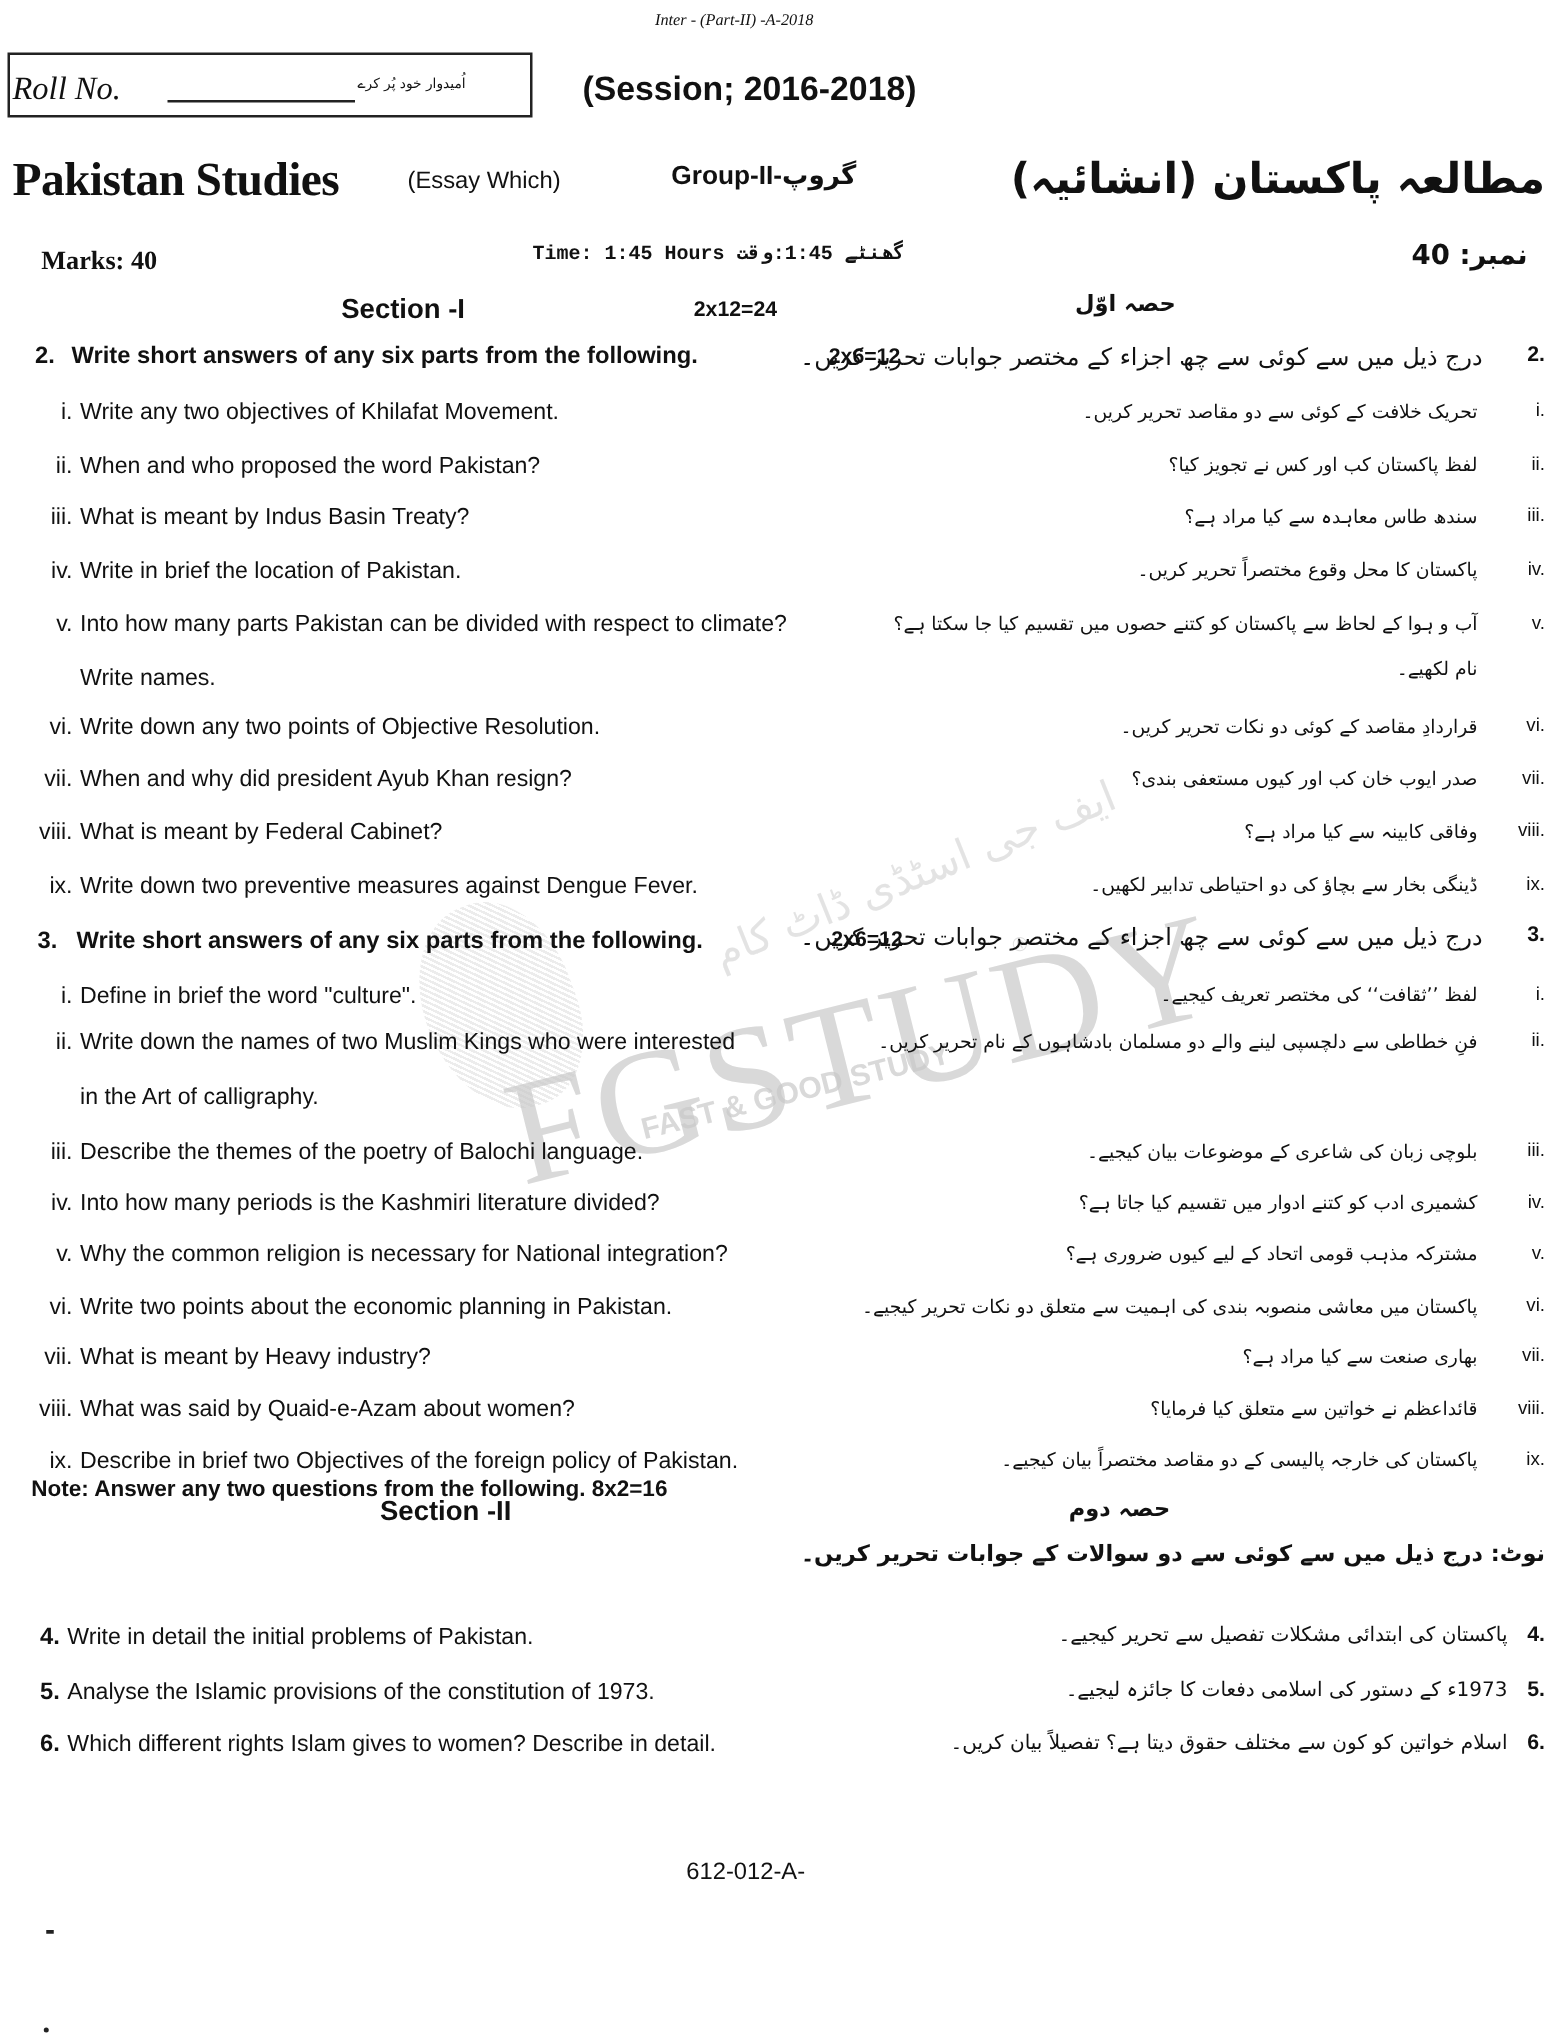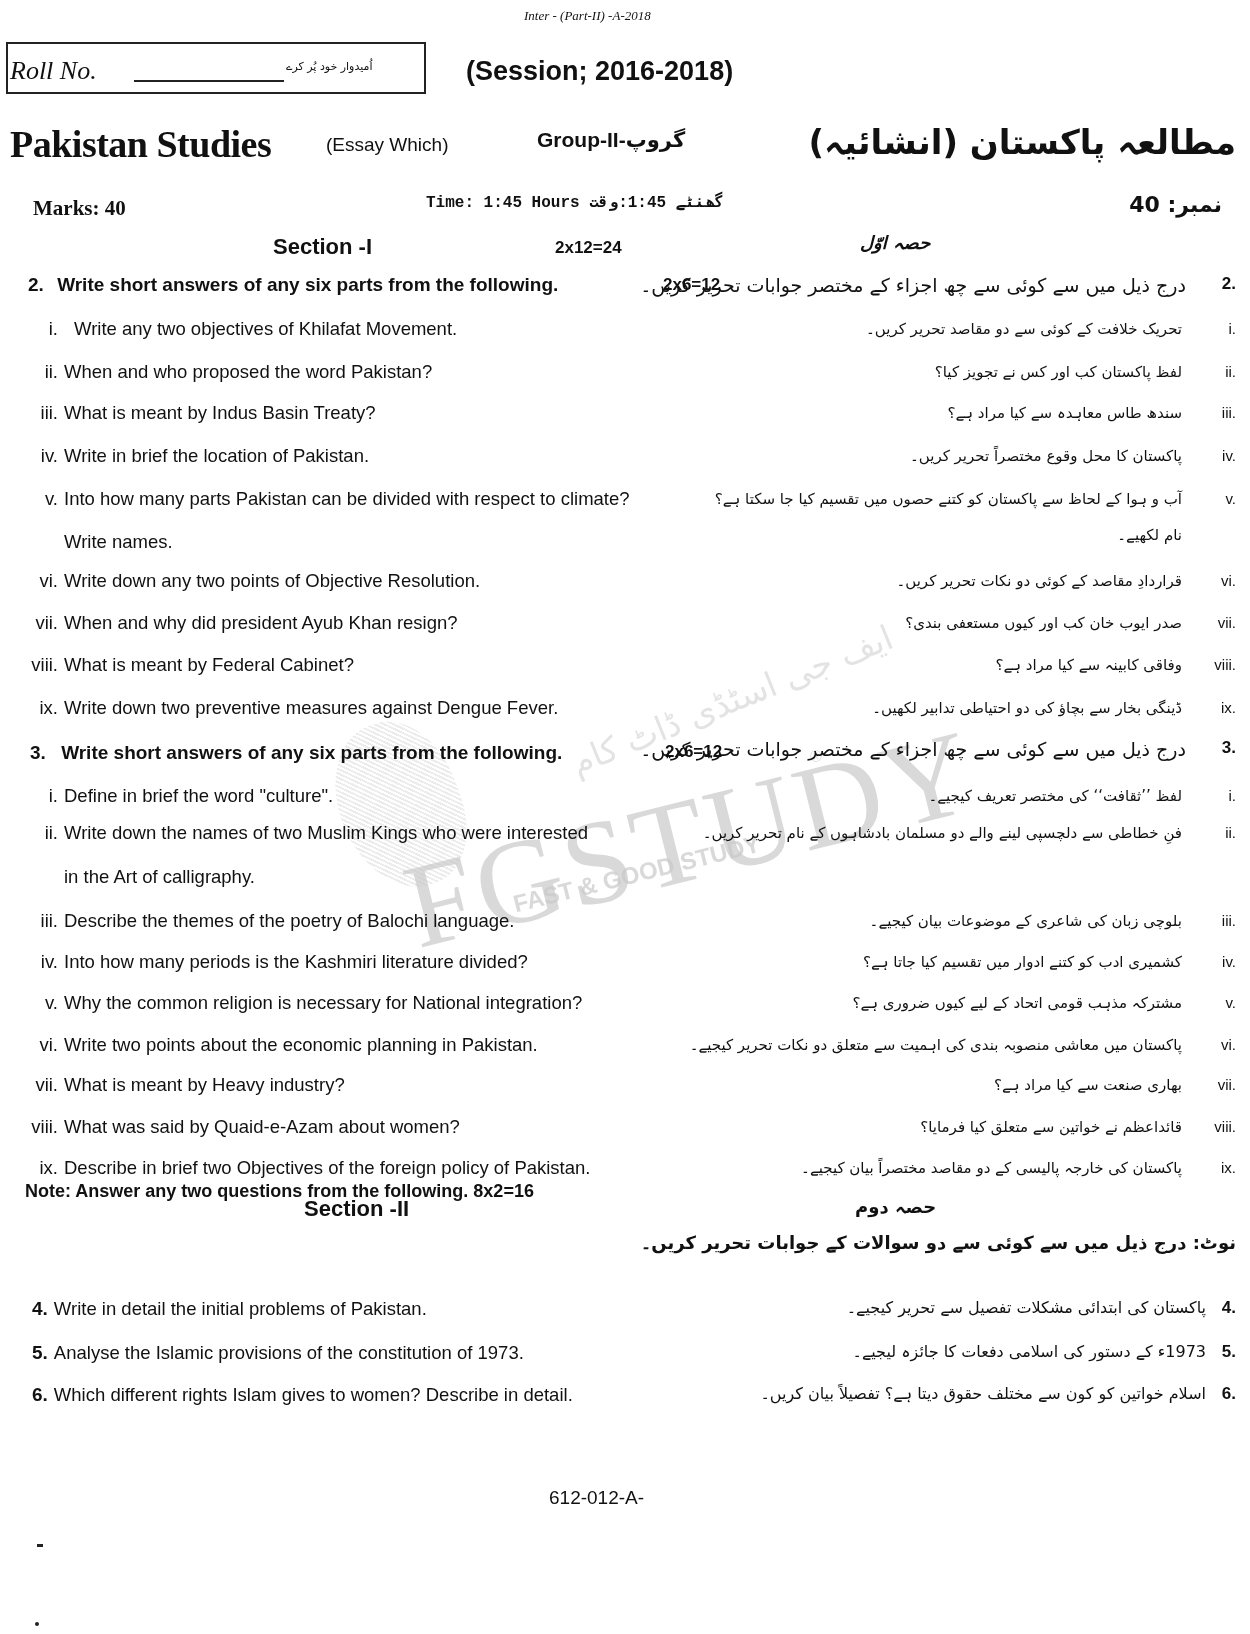--- a/index.html
+++ b/index.html
@@ -65,32 +65,32 @@
 <div class="abs sans" id="essay-type">(Essay Which)</div>
 <div class="abs sans bold" id="group">Group-II-گروپ</div>
 <div class="abs urdu bold" id="subject-urdu">مطالعہ پاکستان (انشائیہ)</div>
 
 <div class="abs serif bold" id="marks">Marks: 40</div>
 <div class="abs serif bold" id="time">Time: 1:45 Hours گھنٹے 1:45:وقت</div>
 <div class="abs serif bold urdu" id="marks-urdu">نمبر: 40</div>
 
 <div class="abs section-head" style="left:273px; top:234px;">Section -I</div>
 <div class="abs sans bold" style="left:555px; top:238px; font-size:17px;">2x12=24</div>
-<div class="abs urdu bold" style="left:860px; top:232px; font-size:18px;font-style:italic;">حصہ اوّل</div>
+<div class="abs urdu bold" style="left:860px; top:232px; font-size:18px;">حصہ اوّل</div>
 
 <div class="abs q-head" style="left:28px; top:274px;">
   <span>2.</span>
   <span style="margin-left:8px">Write short answers of any six parts from the following.</span>
 </div>
 <div class="abs sans bold" style="left:663px; top:275px; font-size:17px;">2x6=12</div>
 <div class="abs urdu urdu-q" style="top:274px;">درج ذیل میں سے کوئی سے چھ اجزاء کے مختصر جوابات تحریر کریں۔</div>
 <div class="urdu-num bold" style="top:274px;">2.</div>
 
 <div id="q2-items">
-    <div class="abs sans item" style="left:8px; top:318px;"><span class="num" style="width:50px">i.</span><span style="margin-left:16px">Write any two objectives of Khilafat Movement.</span></div>
+    <div class="abs sans item" style="left:8px; top:318px;"><span class="num" style="width:50px">i.</span><span style="margin-left:6px">Write any two objectives of Khilafat Movement.</span></div>
     <div class="abs urdu urdu-item" style="top:320px;">تحریک خلافت کے کوئی سے دو مقاصد تحریر کریں۔</div>
     <div class="urdu-num" style="top:320px; font-size:15px;">i.</div>
     <div class="abs sans item" style="left:8px; top:361px;"><span class="num" style="width:50px">ii.</span><span style="margin-left:6px">When and who proposed the word Pakistan?</span></div>
     <div class="abs urdu urdu-item" style="top:363px;">لفظ پاکستان کب اور کس نے تجویز کیا؟</div>
     <div class="urdu-num" style="top:363px; font-size:15px;">ii.</div>
     <div class="abs sans item" style="left:8px; top:402px;"><span class="num" style="width:50px">iii.</span><span style="margin-left:6px">What is meant by Indus Basin Treaty?</span></div>
     <div class="abs urdu urdu-item" style="top:404px;">سندھ طاس معاہدہ سے کیا مراد ہے؟</div>
     <div class="urdu-num" style="top:404px; font-size:15px;">iii.</div>
     <div class="abs sans item" style="left:8px; top:445px;"><span class="num" style="width:50px">iv.</span><span style="margin-left:6px">Write in brief the location of Pakistan.</span></div>
     <div class="abs urdu urdu-item" style="top:447px;margin-left:48px;">پاکستان کا محل وقوع مختصراً تحریر کریں۔</div>

